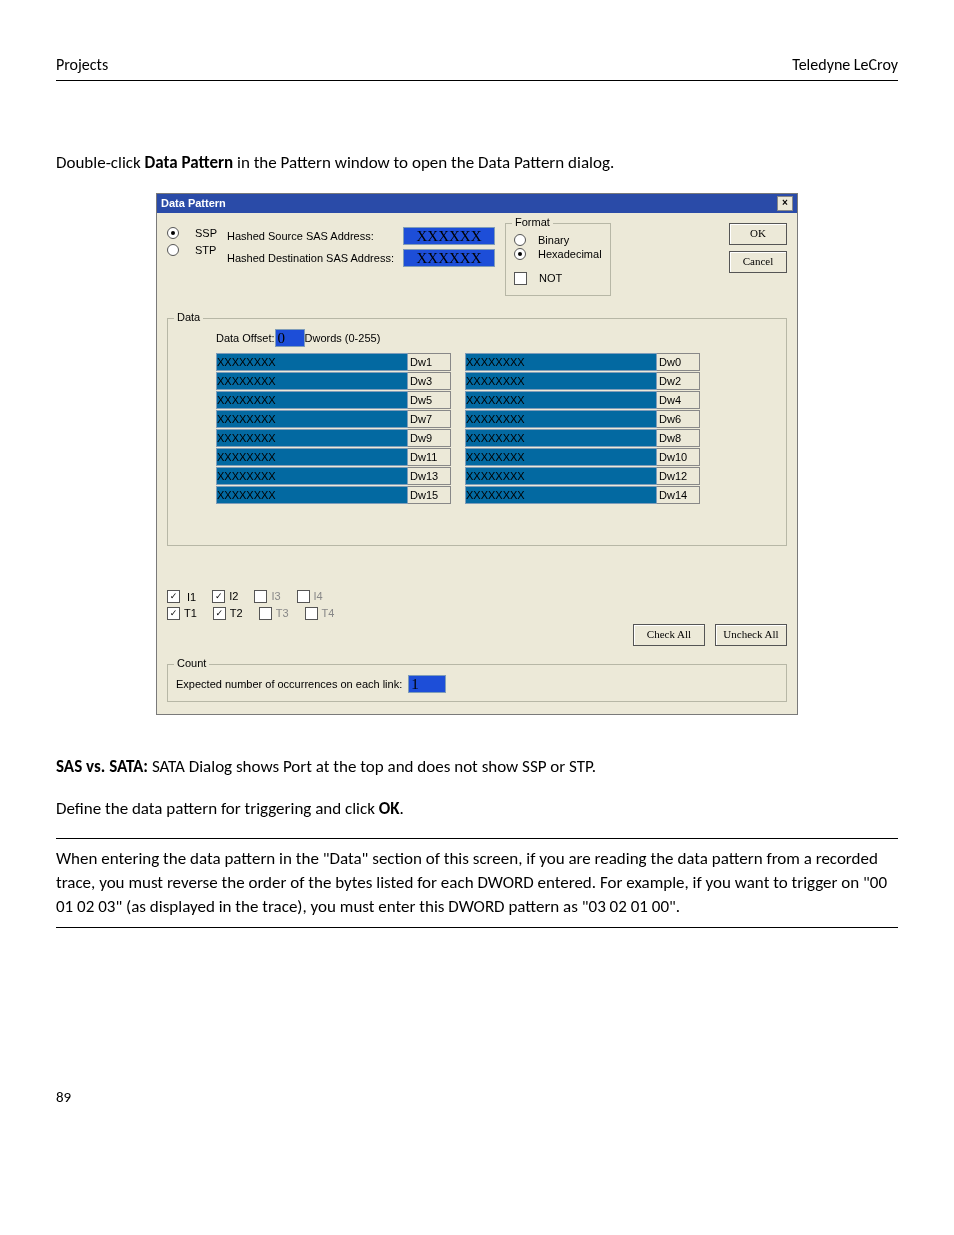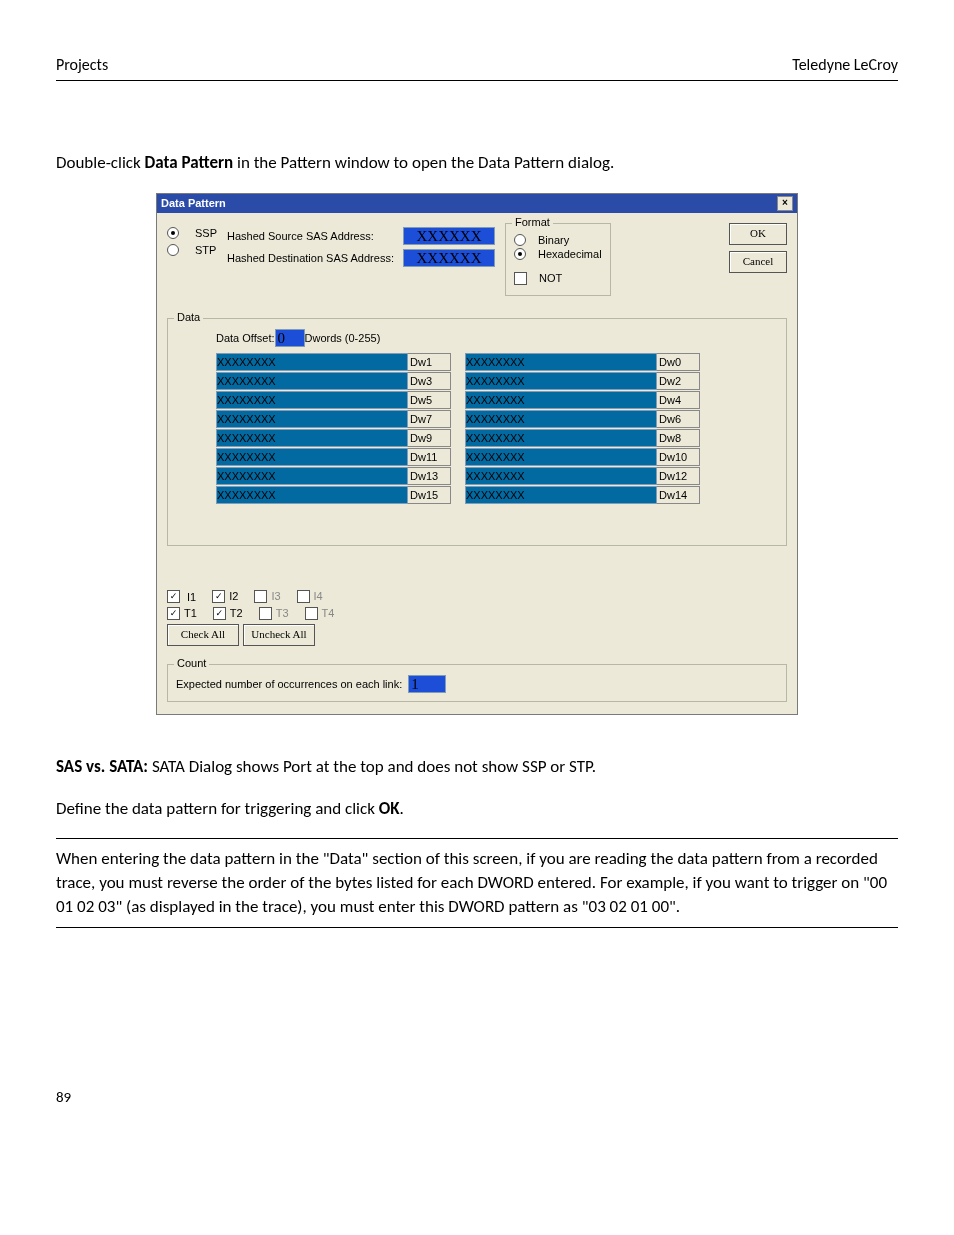--- a/index.html
+++ b/index.html
@@ -84,21 +84,21 @@
   .data-box { margin-top: 22px; padding-bottom: 40px; }
   .offset-line { display:flex; align-items:center; margin-left:40px; margin-bottom:6px; }
   .offset-line .txt-input { width:26px; text-align:left; padding-left:2px; }
   .grid { margin-left:40px; }
   .grid-row { display:flex; gap:14px; margin-bottom:1px; }
   .cell-pair { display:flex; align-items:center; }
   .cell-val { width:190px; height:16px; border:1px solid #7f9db9; background:#0369a1; text-align:left; font-size:11px; line-height:16px; }
   .cell-lbl { width:40px; height:16px; border:1px solid #888; background:#ece9d8; text-align:left; font-size:11px; line-height:16px; padding-left:2px; border-left:none; }
   .check-rows { margin-top: 44px; }
   .check-row { display:flex; gap:16px; margin-bottom:4px; align-items:center; }
-  .btn-row { margin-top:0; display:flex; gap:4px; }
+  .btn-row { margin-top:0; display:flex; gap:10px;justify-content:flex-end; }
   .btn-row .win-btn { width:70px; }
   .count-box { margin-top: 18px; }
   .count-line { display:flex; align-items:center; gap:6px; }
   .count-line .txt-input { width:34px; text-align:left; padding-left:2px; }
   .note-rule { border-top:1px solid #000; border-bottom:1px solid #000; padding:6px 0; margin: 14px 0 160px 0; }
   .footer { display:flex; justify-content:space-between; font-size:15px; margin-top:20px; }
   .disabled { color:#888; }
 </style>
 </head>
 <body>

